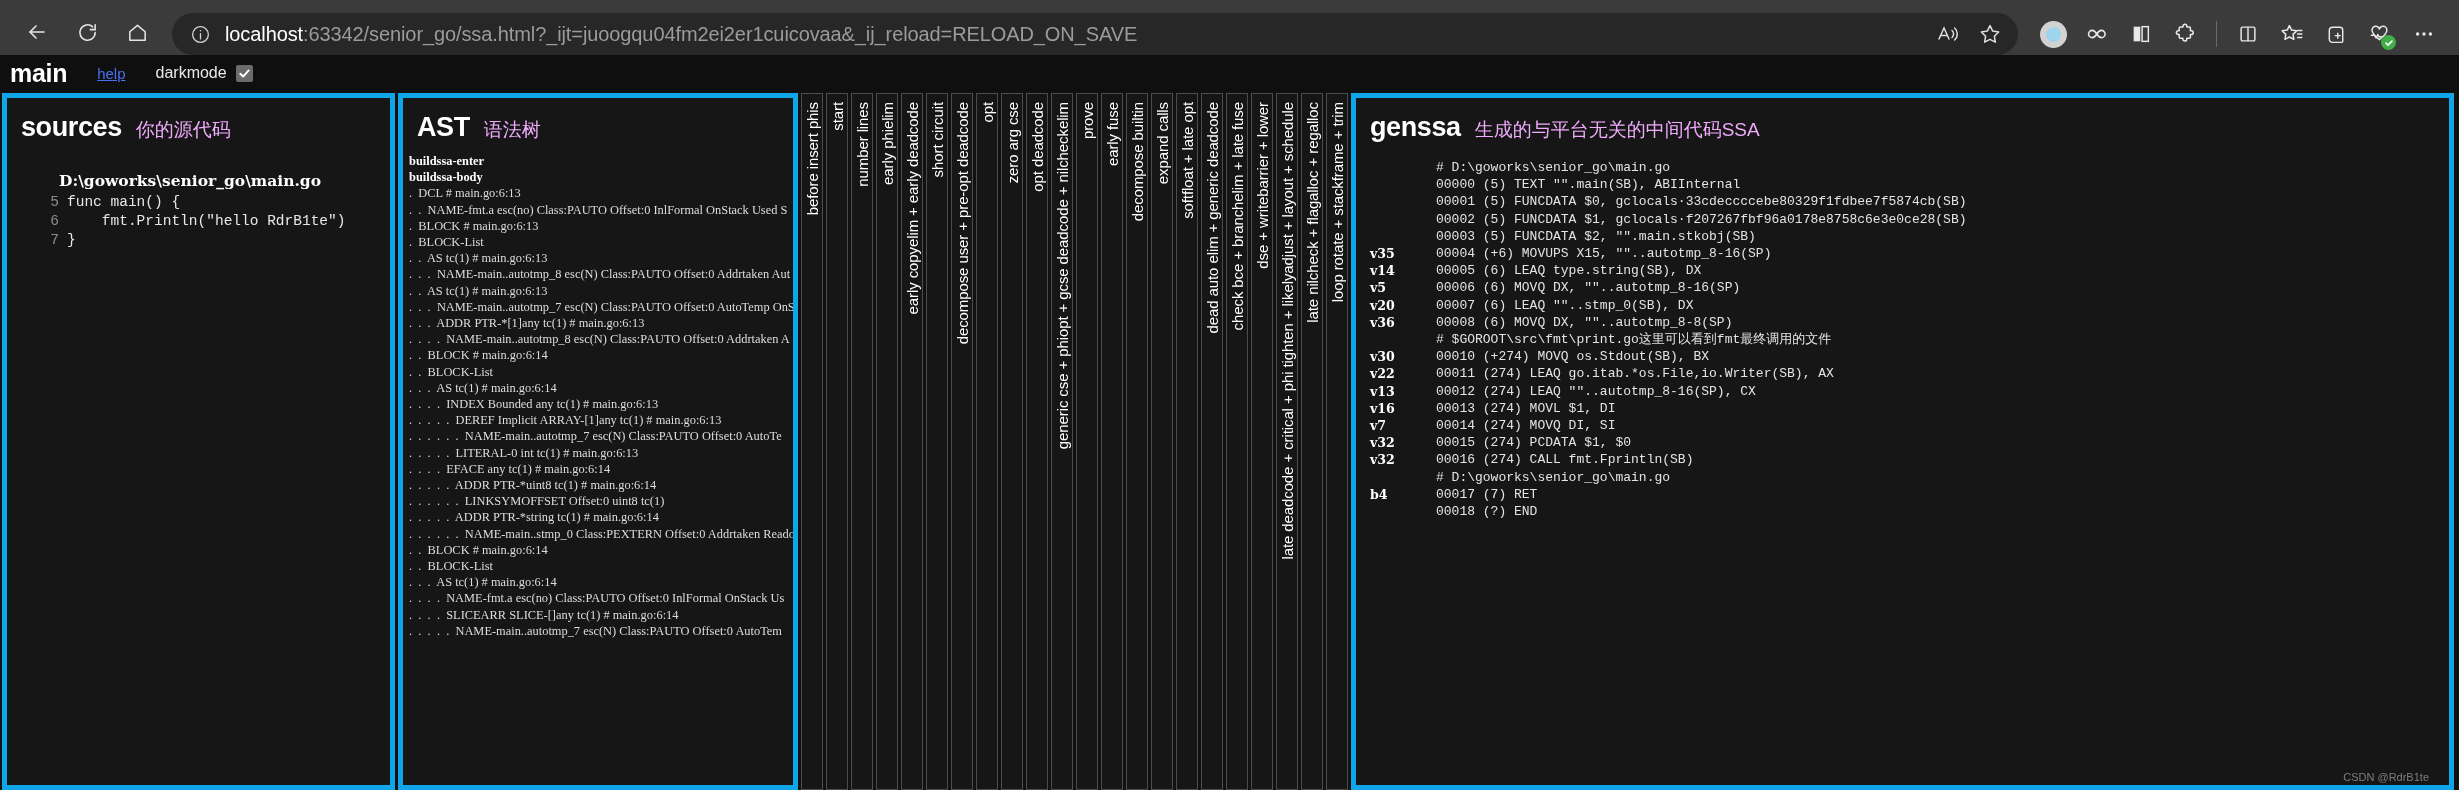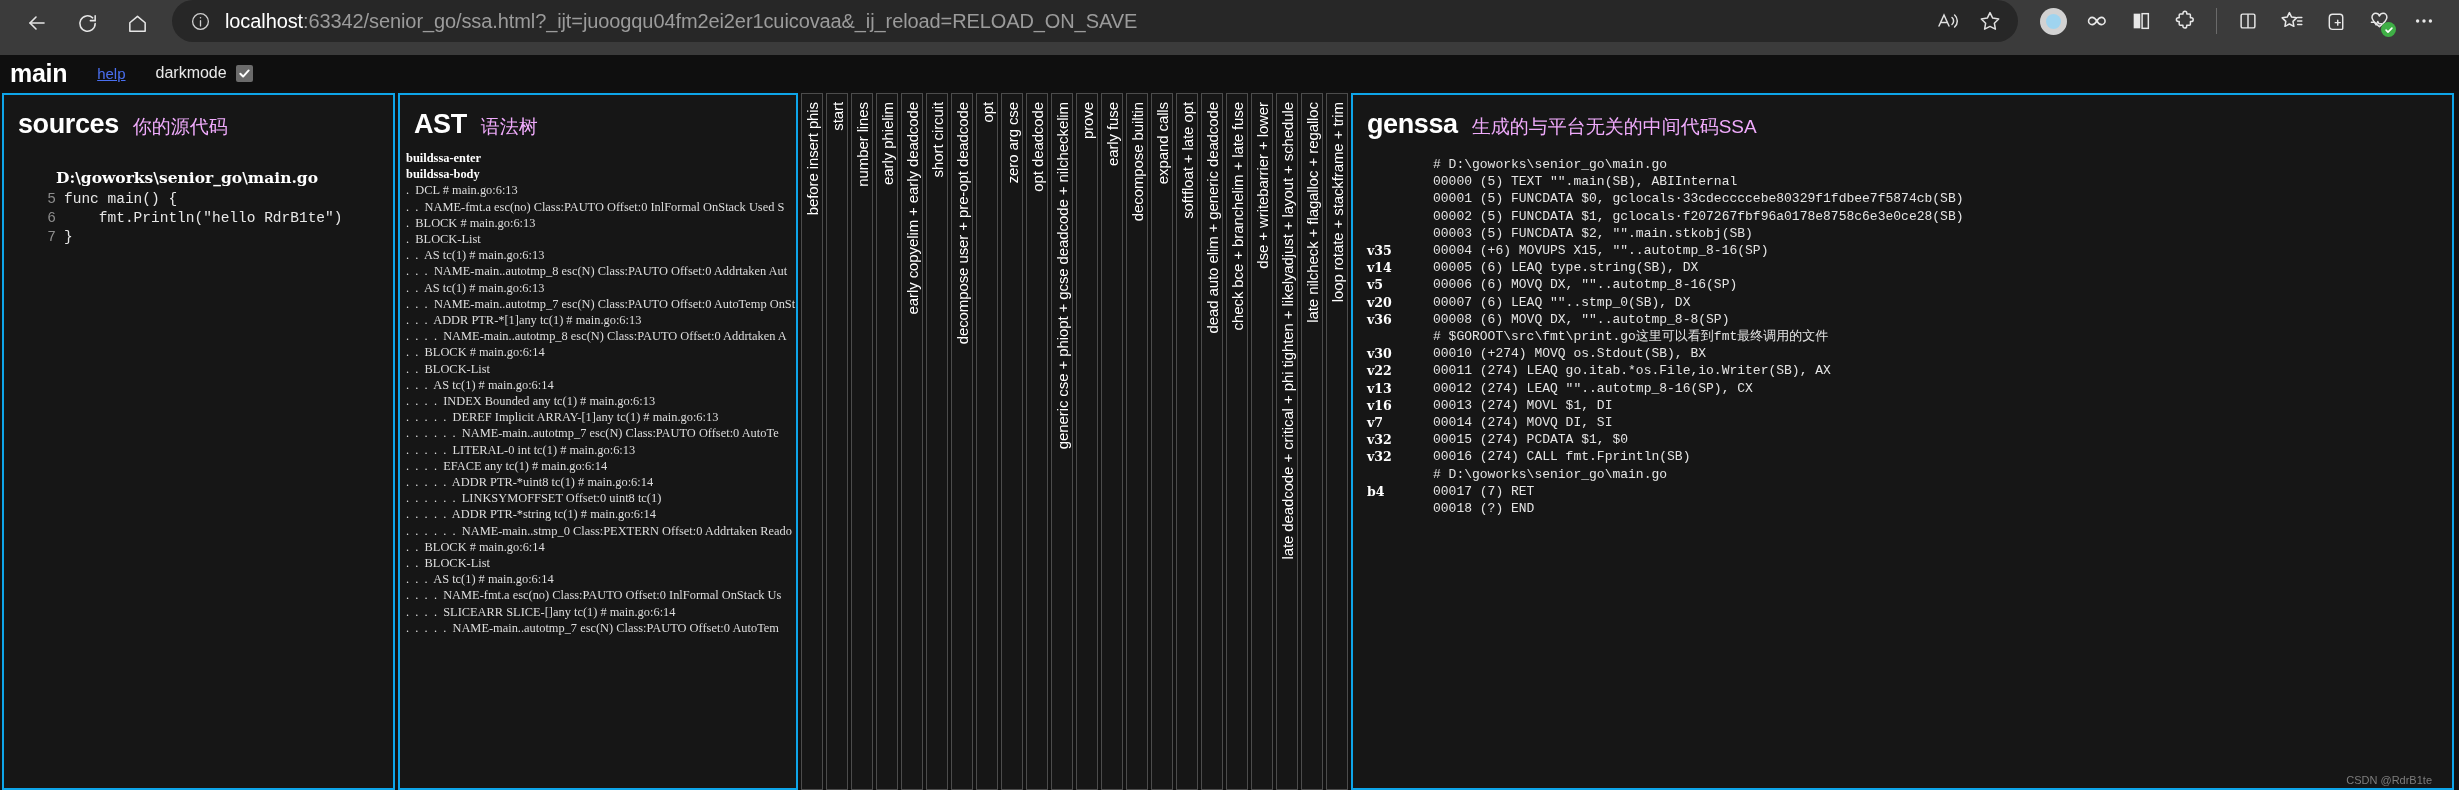--- a/index.html
+++ b/index.html
@@ -8,21 +8,21 @@
     background: #111111;
     font-family: "Liberation Sans", sans-serif;
     overflow: hidden;
   }
 
   
   .browser-bar {
     height: 55px;
     background: #3b3b3b;
     display: flex;
-    align-items: flex-start;
+    align-items: flex-end;
     padding: 0 14px;
     gap: 4px;
   }
   .nav-btn {
     width: 46px; height: 46px;
     display: flex; align-items: center; justify-content: center;
     border-radius: 6px;
     color: #e6e6e6;
     flex: none;
   }
@@ -114,21 +114,21 @@
 
   
   .workspace {
     height: calc(790px - 55px - 36px);
     display: flex;
     align-items: stretch;
     background: #111111;
     padding: 2px 2px 0 2px;
   }
   .panel {
-    border: 2px solid #0ea5e9;
+    border: 5px solid #0ea5e9;
     background: #161616;
     overflow: hidden;
     position: relative;
     margin-right: 3px;
   }
   .panel-head {
     padding: 14px 0 6px 14px;
     display: flex;
     align-items: baseline;
     gap: 14px;

